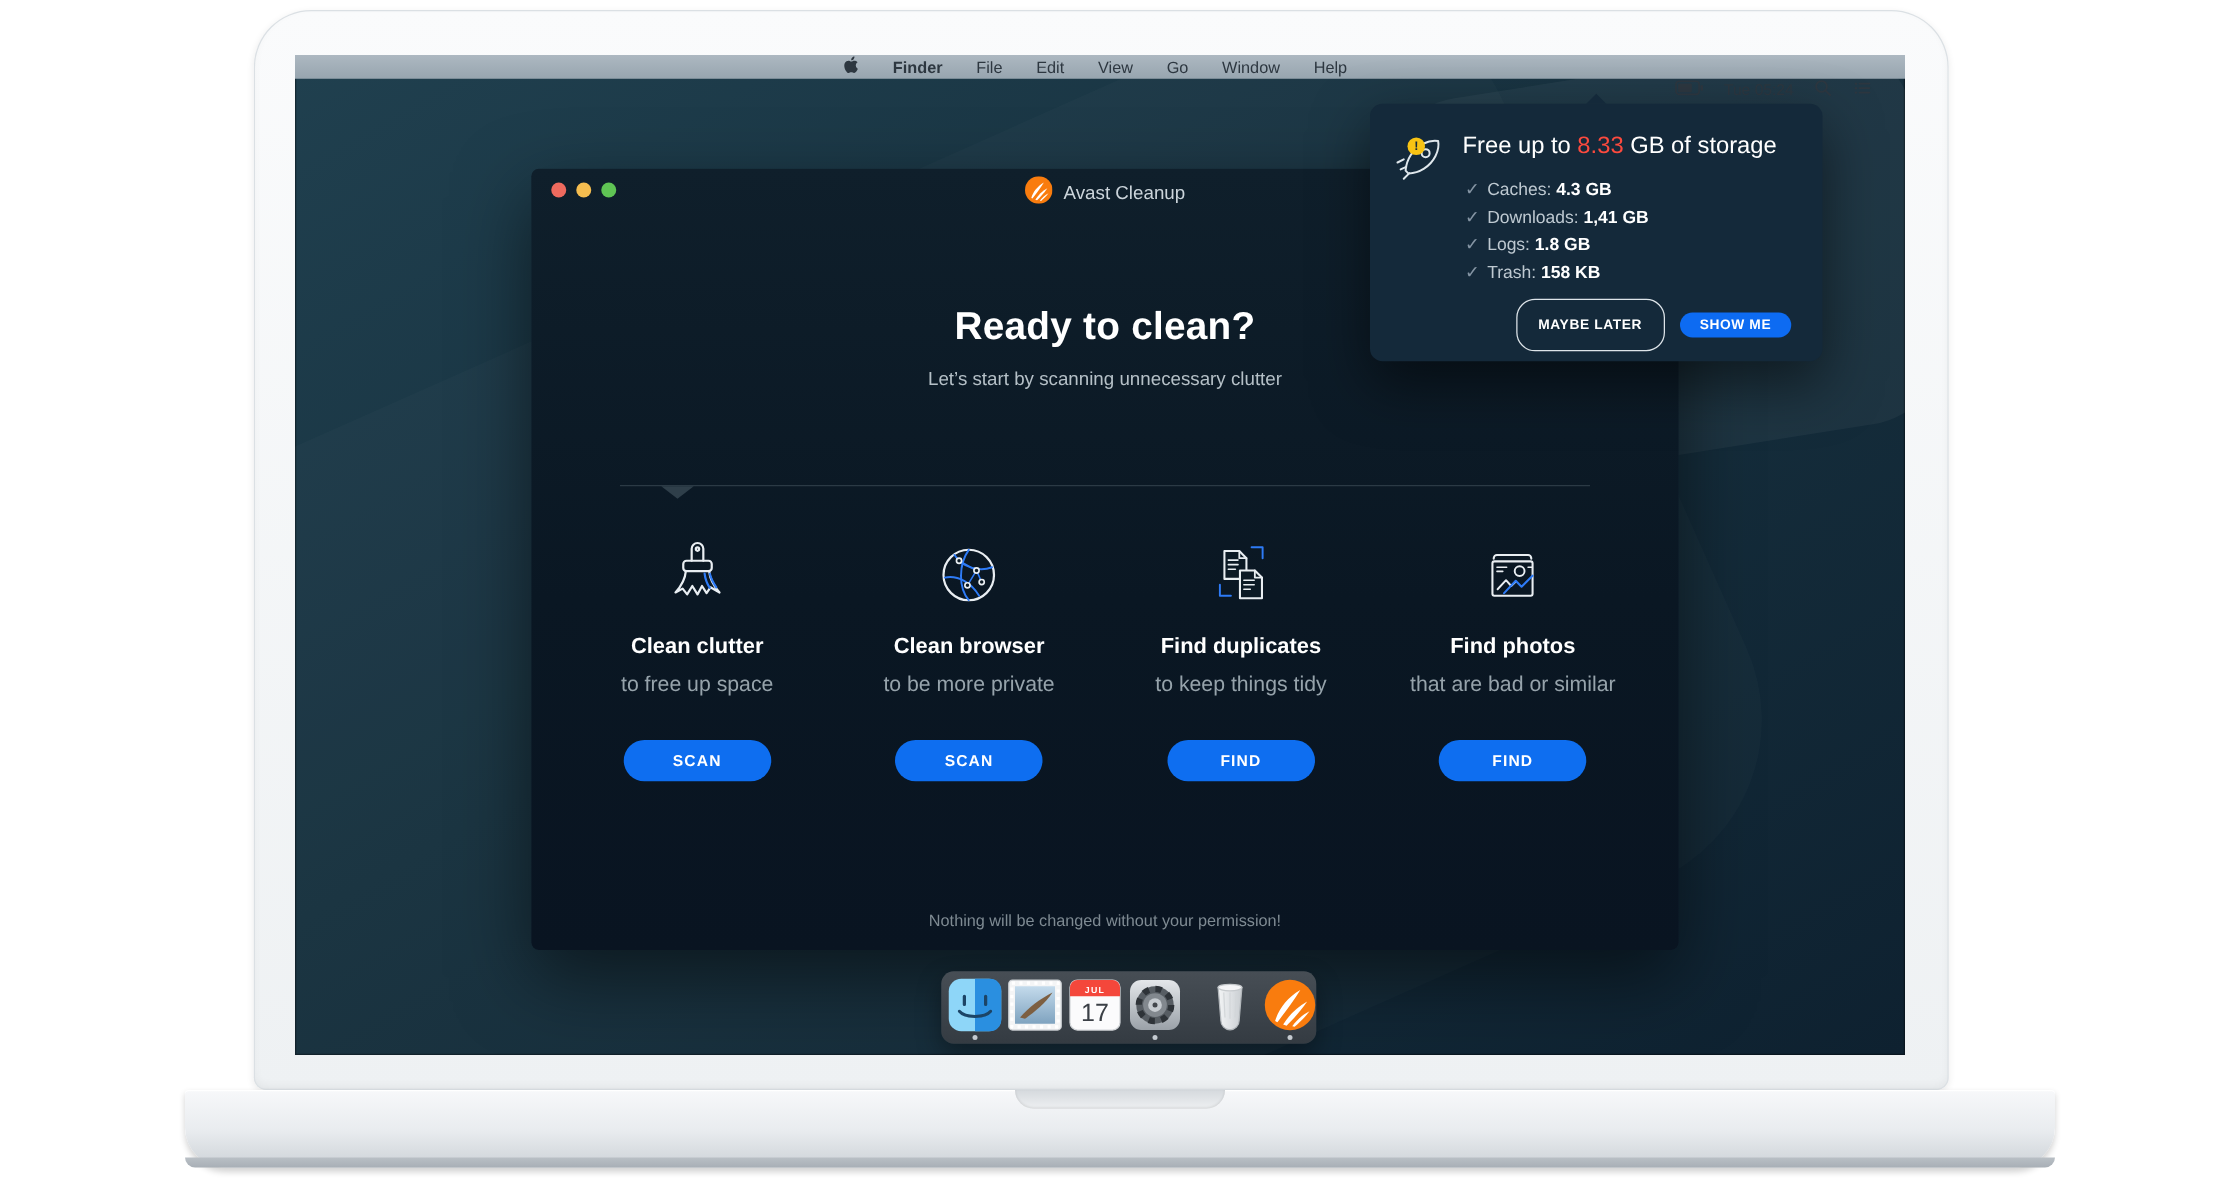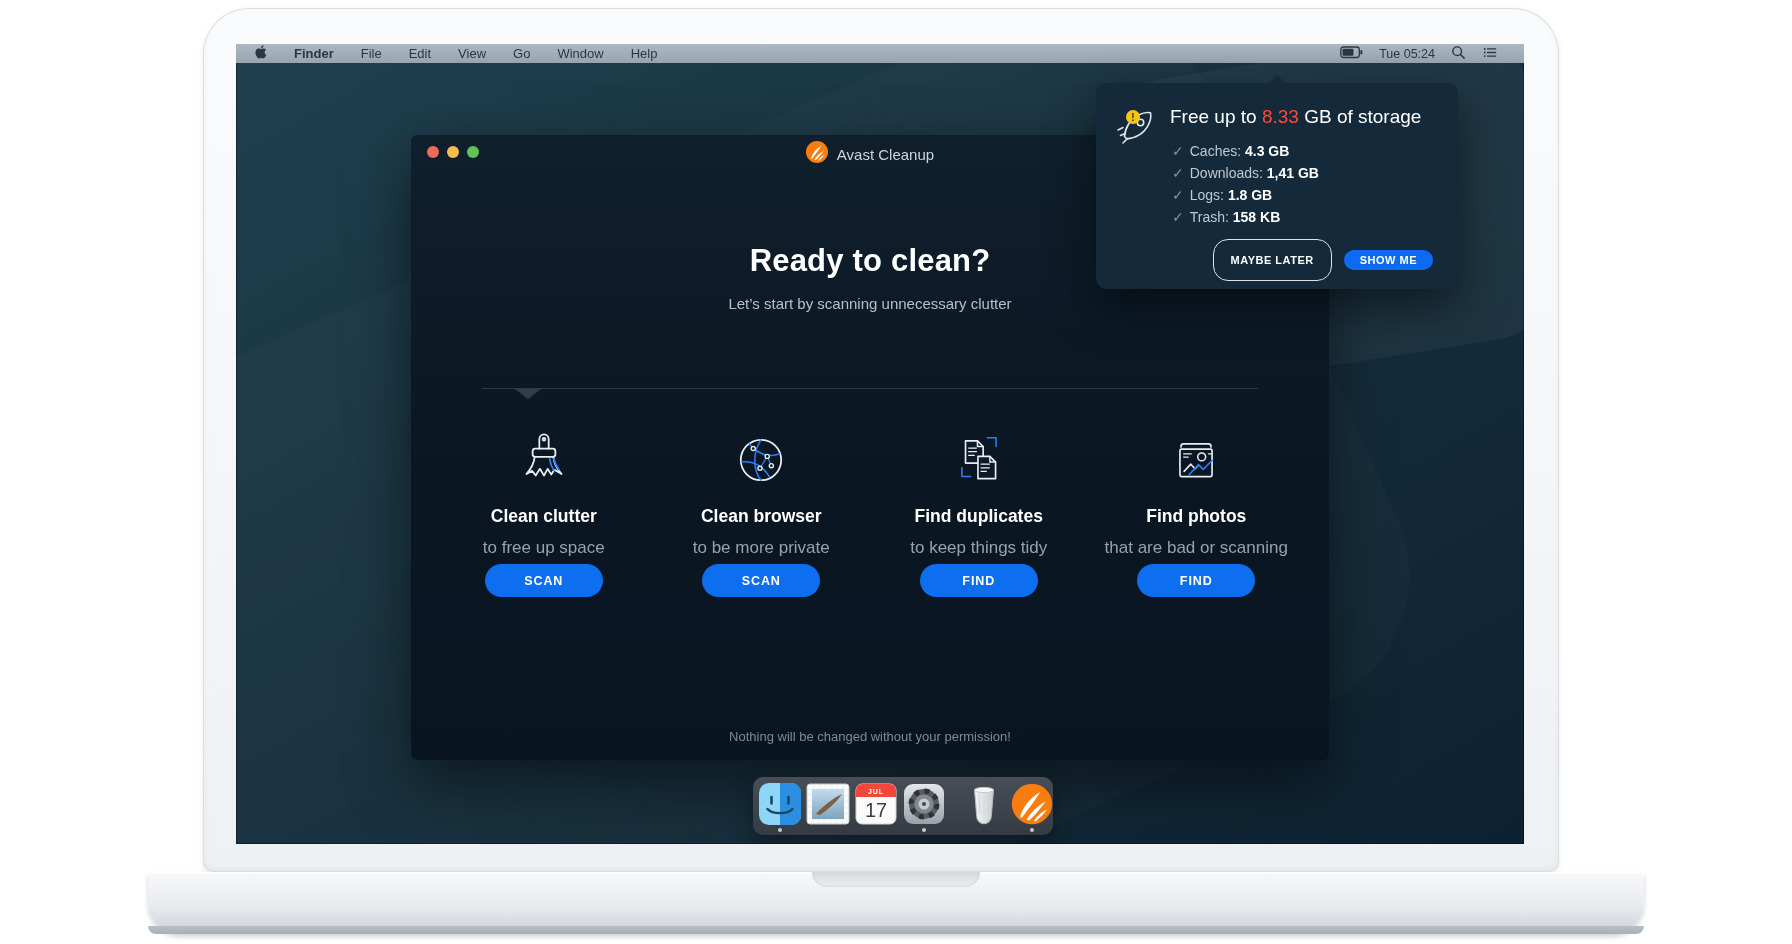--- a/index.html
+++ b/index.html
@@ -27,29 +27,29 @@
             box-shadow: inset 0 0 0 1px rgba(0,0,0,.35); }
   .decor1 { position:absolute; left:880px; top:10px; width:430px; height:310px; border-radius:70px;
             background:rgba(255,255,255,.045); transform:rotate(-9deg); }
   .decor2 { position:absolute; left:-180px; top:140px; width:1300px; height:760px; border-radius:140px;
             background:rgba(255,255,255,.02); transform:rotate(-24deg); }
 
   
   .menubar { position:absolute; left:0; top:0; width:100%; height:19px;
              background:linear-gradient(#adb8c1,#97a5af);
              display:flex; align-items:center; padding:0 26px 0 18px;
-             font-size:13px; color:#2d3740; }
+             font-size:13px; color:#2d3740;flex-direction:column; }
   .menubar .left { display:flex; align-items:center; gap:27px; }
   .menubar .right { margin-left:auto; display:flex; align-items:center; gap:16px; }
   .menu-item { cursor:default; }
   .menu-item.app { font-weight:bold; }
   .mb-time { font-size:12.5px; }
 
   
-  .window { position:absolute; left:175px; top:91px; width:918px; height:625px;
+  .window { position:absolute; left:189px; top:91px; width:918px; height:625px;
             background:linear-gradient(#0f1f2b, #0a1723 55%, #091421);
             border-radius:6px; box-shadow:0 22px 60px rgba(0,0,0,.5); }
   .traffic { position:absolute; left:16px; top:11px; display:flex; gap:8px; }
   .tl { width:12px; height:12px; border-radius:50%; }
   .tl.red{ background:#ee6a5e; } .tl.yellow{ background:#f5bd4f; } .tl.green{ background:#5fc454; }
   .app-header { position:absolute; left:0; top:6px; width:100%; display:flex; justify-content:center;
                 align-items:center; gap:9px; }
   .app-title { color:#ccd5db; font-size:15px; }
   .heading { position:absolute; top:108px; width:100%; text-align:center;
              font-size:31px; font-weight:bold; color:#ffffff; letter-spacing:.2px; }
@@ -57,21 +57,21 @@
                 font-size:15px; color:#b5c0c7; }
   .divider { position:absolute; left:71px; top:253px; width:776px; height:1px; background:#2b3a45; }
   .divider-triangle { position:absolute; left:104px; top:254px; width:0; height:0;
                       border-left:13px solid transparent; border-right:13px solid transparent;
                       border-top:10px solid #2f3f4a; }
   .features { position:absolute; left:24px; top:292px; width:870px; display:flex; }
   .feature { flex:1; display:flex; flex-direction:column; align-items:center; }
   .f-icon { height:62px; display:flex; align-items:flex-end; }
   .f-title { margin-top:17px; font-size:17.5px; font-weight:bold; color:#ffffff; }
   .f-sub { margin-top:11px; font-size:17px; color:#96a3ab; }
-  .btn-primary { margin-top:6px; width:118px; height:33px; border:none; border-radius:17px;
+  .btn-primary { margin-top:34px; width:118px; height:33px; border:none; border-radius:17px;
                  background:#0e6ef0; color:#ffffff; font-family:"Liberation Sans", sans-serif;
                  font-size:12.5px; font-weight:bold; letter-spacing:.9px; cursor:pointer; }
   .win-footer { position:absolute; top:594px; width:100%; text-align:center;
                 font-size:13px; color:#7e8a92; }
 
   
   .popup { position:absolute; left:860px; top:39px; width:362px; height:206px;
            background:#14293a; border-radius:10px; box-shadow:0 18px 45px rgba(0,0,0,.5); }
   .popup::before { content:""; position:absolute; left:50%; top:-8px; margin-left:-8px; width:0; height:0;
                    border-left:8px solid transparent; border-right:8px solid transparent;
@@ -241,21 +241,21 @@
             <svg width="58" height="58" viewBox="0 0 56 56" fill="none" stroke-linecap="round" stroke-linejoin="round">
               <path d="M13.5 15.5 v-0.5 a2.5 2.5 0 0 1 2.5 -2.5 h24 a2.5 2.5 0 0 1 2.5 2.5 v0.5" stroke="#e9eef2" stroke-width="1.6"></path>
               <rect x="12.5" y="17.5" width="31" height="26.5" rx="1.5" stroke="#e9eef2" stroke-width="1.6"></rect>
               <circle cx="33.5" cy="25" r="3.8" stroke="#e9eef2" stroke-width="1.5"></circle>
               <path d="M16 22 h7.5 M16 25.2 h4.5 M40 22 h3" stroke="#e9eef2" stroke-width="1.2"></path>
               <path d="M16.5 39 l6.5 -7 4 4.5 3.5 -3.5" stroke="#e9eef2" stroke-width="1.5"></path>
               <path d="M21.5 42 L30.5 32.5 L35 37 L43.5 28.5" stroke="#2e7bf6" stroke-width="1.6"></path>
             </svg>
           </span>
           <div class="f-title">Find photos</div>
-          <div class="f-sub">that are bad or scanning</div>
+          <div class="f-sub">that are bad or similar</div>
           <button class="btn-primary">FIND</button>
         </div>
 
 
       </div>
 
       <div class="win-footer">Nothing will be changed without your permission!</div>
     </div>
 
     <div class="popup">

